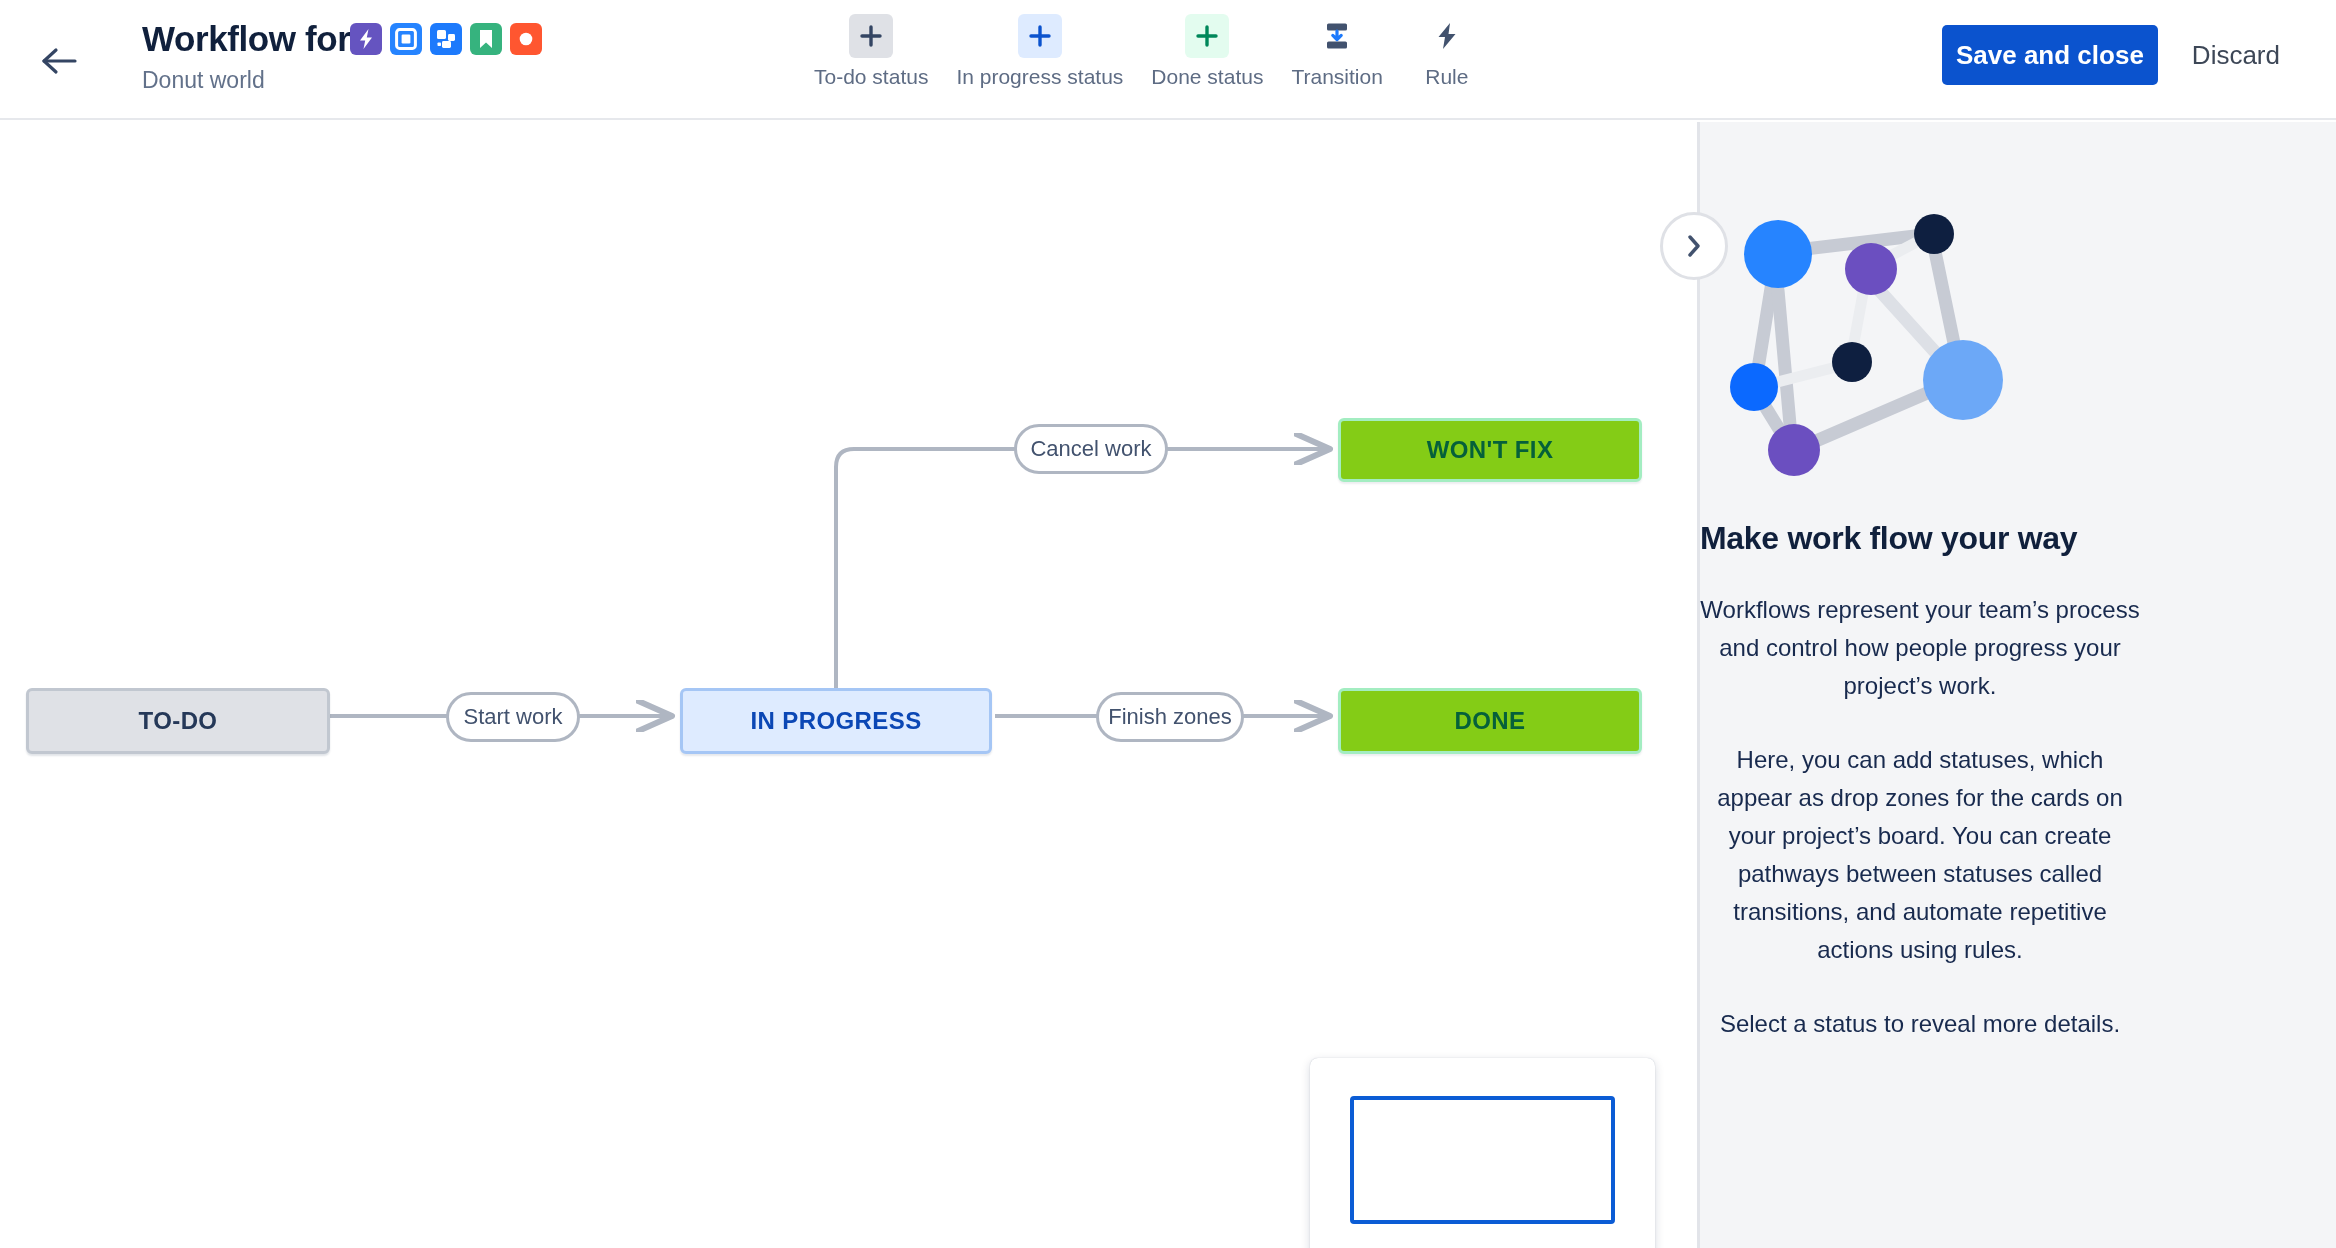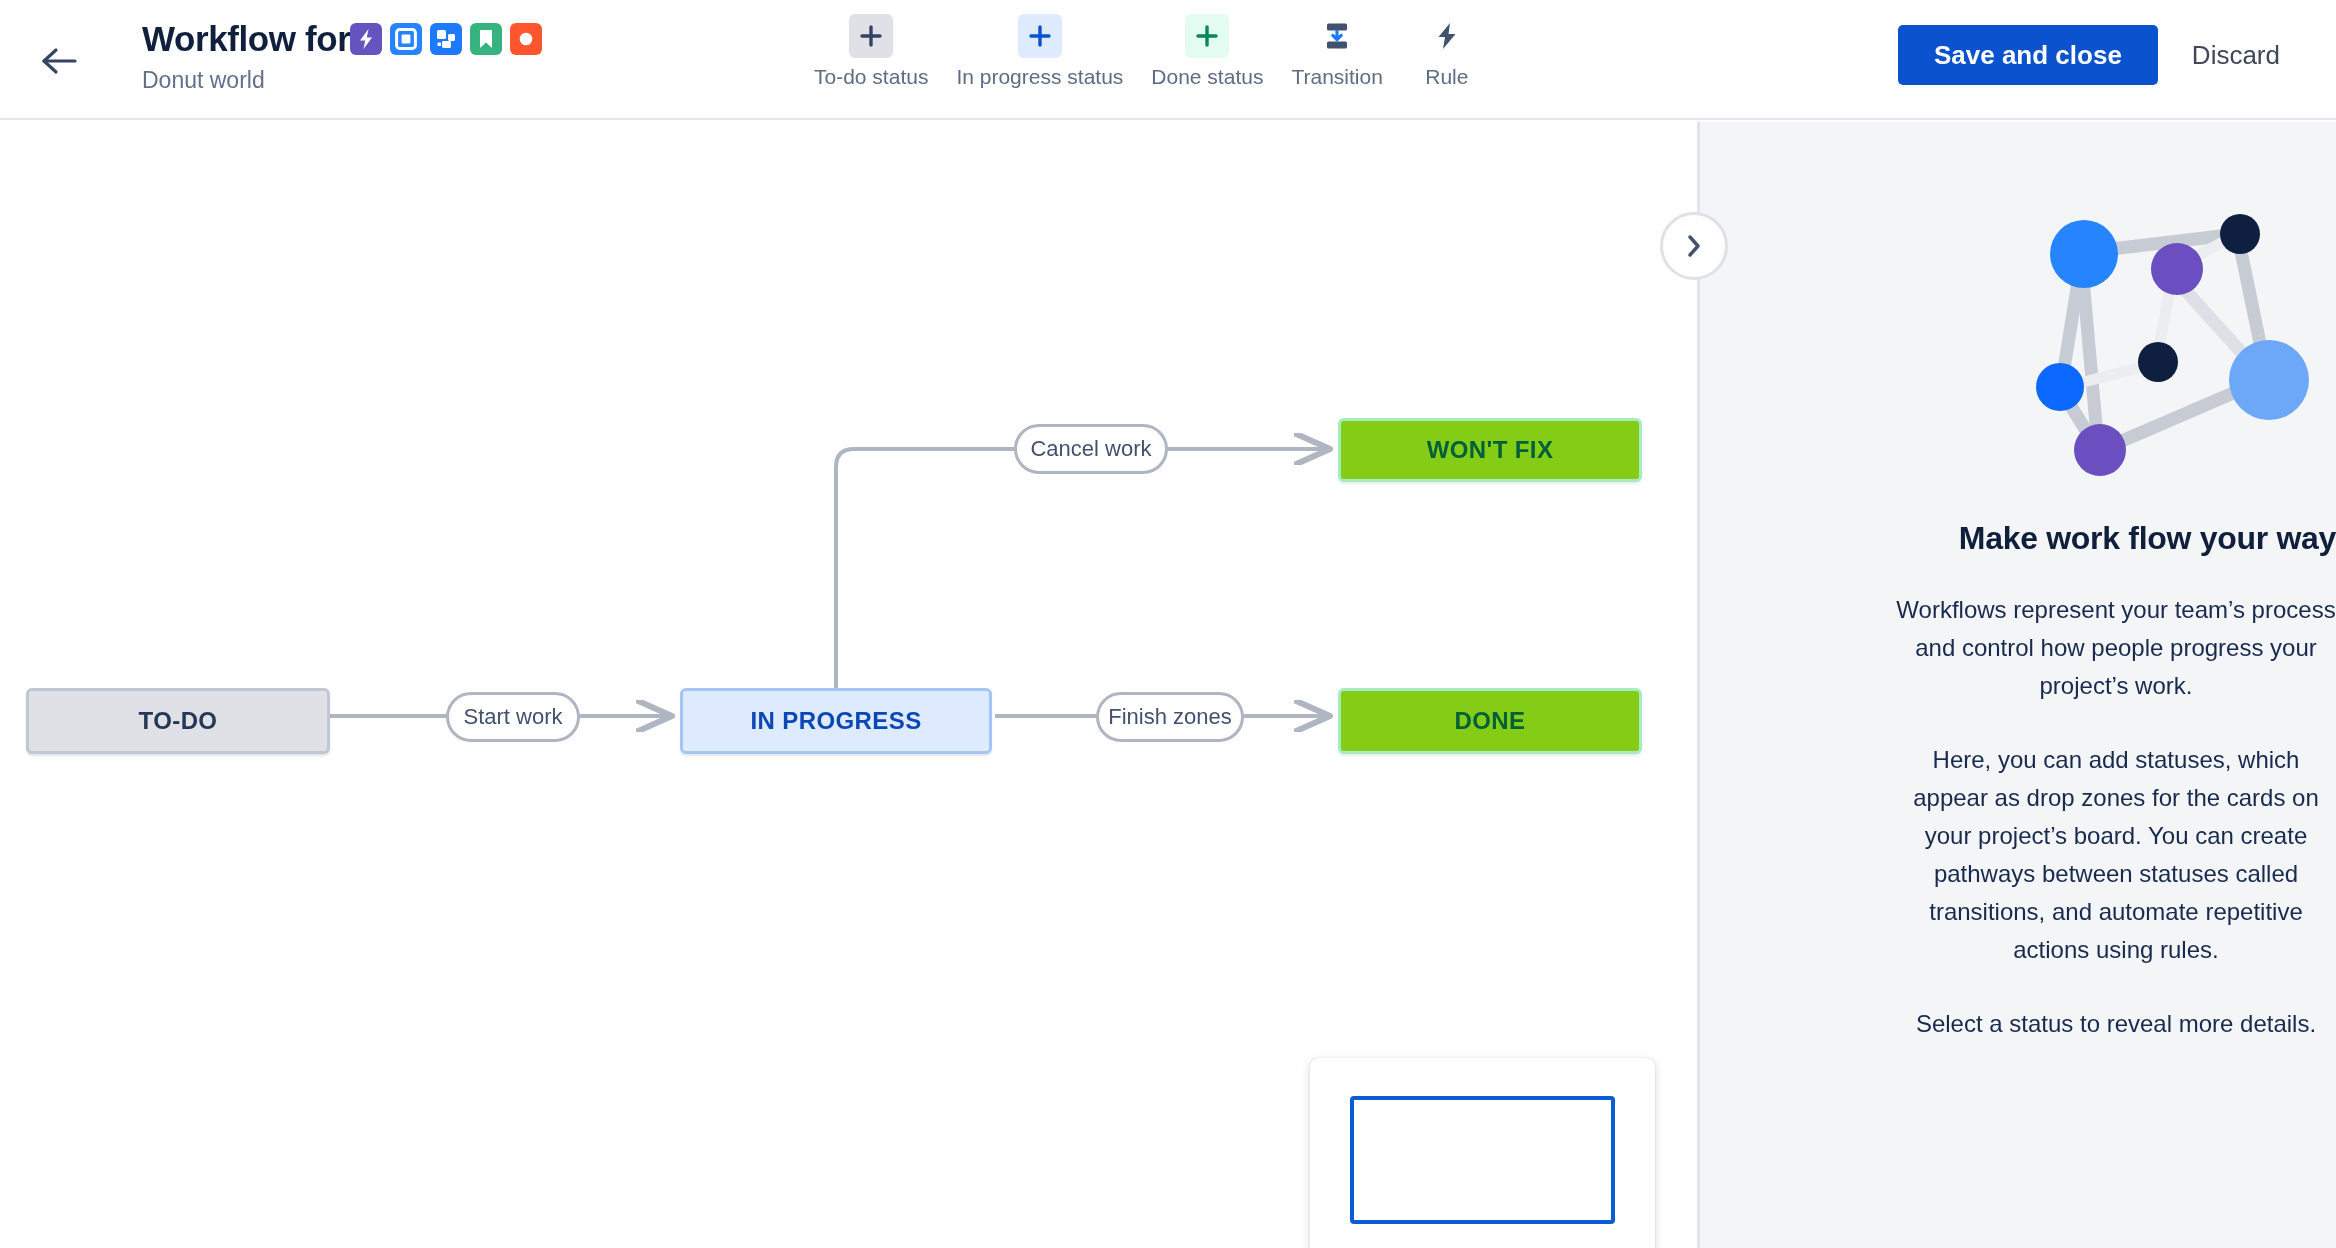--- a/index.html
+++ b/index.html
@@ -57,21 +57,21 @@
     font-size: 21px; color: #5E6C84; white-space: nowrap; line-height: 26px;
   }
 
   .hdr-actions {
     position: absolute; right: 36px; top: 25px;
     display: flex; align-items: center; gap: 14px;
   }
   .btn-primary {
     background: #0B53CE; color: #ffffff;
     font-size: 26px; font-weight: bold;
-    padding: 15px 36px; border-radius: 5px;
+    padding: 15px 14px; border-radius: 5px;
     border: none; cursor: pointer; line-height: 30px;
     font-family: "Liberation Sans", sans-serif;
   }
   .btn-subtle {
     background: transparent; color: #3D4757;
     font-size: 26px; padding: 15px 20px;
     border: none; cursor: pointer; line-height: 30px;
     font-family: "Liberation Sans", sans-serif;
   }
 
@@ -131,21 +131,21 @@
     border: 4px solid #0B5CD5; border-radius: 4px;
     background: #ffffff; cursor: move;
   }
 
   
   .side-panel {
     position: absolute; top: 122px; left: 1697px;
     width: 639px; height: 1126px;
     background: #F4F5F7;
     border-left: 3px solid #E2E4E9;
-    display: flex; flex-direction: column; align-items: flex-end;
+    display: flex; flex-direction: column; align-items: flex-start;
     padding-top: 60px;
   }
   .panel-title {
     font-size: 32px; font-weight: bold; color: #10203C;
     text-align: center; margin-top: 38px; letter-spacing: -0.3px;
   }
   .panel-para {
     font-size: 24px; color: #182A4E; line-height: 38px;
     text-align: center; width: 440px; margin-top: 34px;
   }

